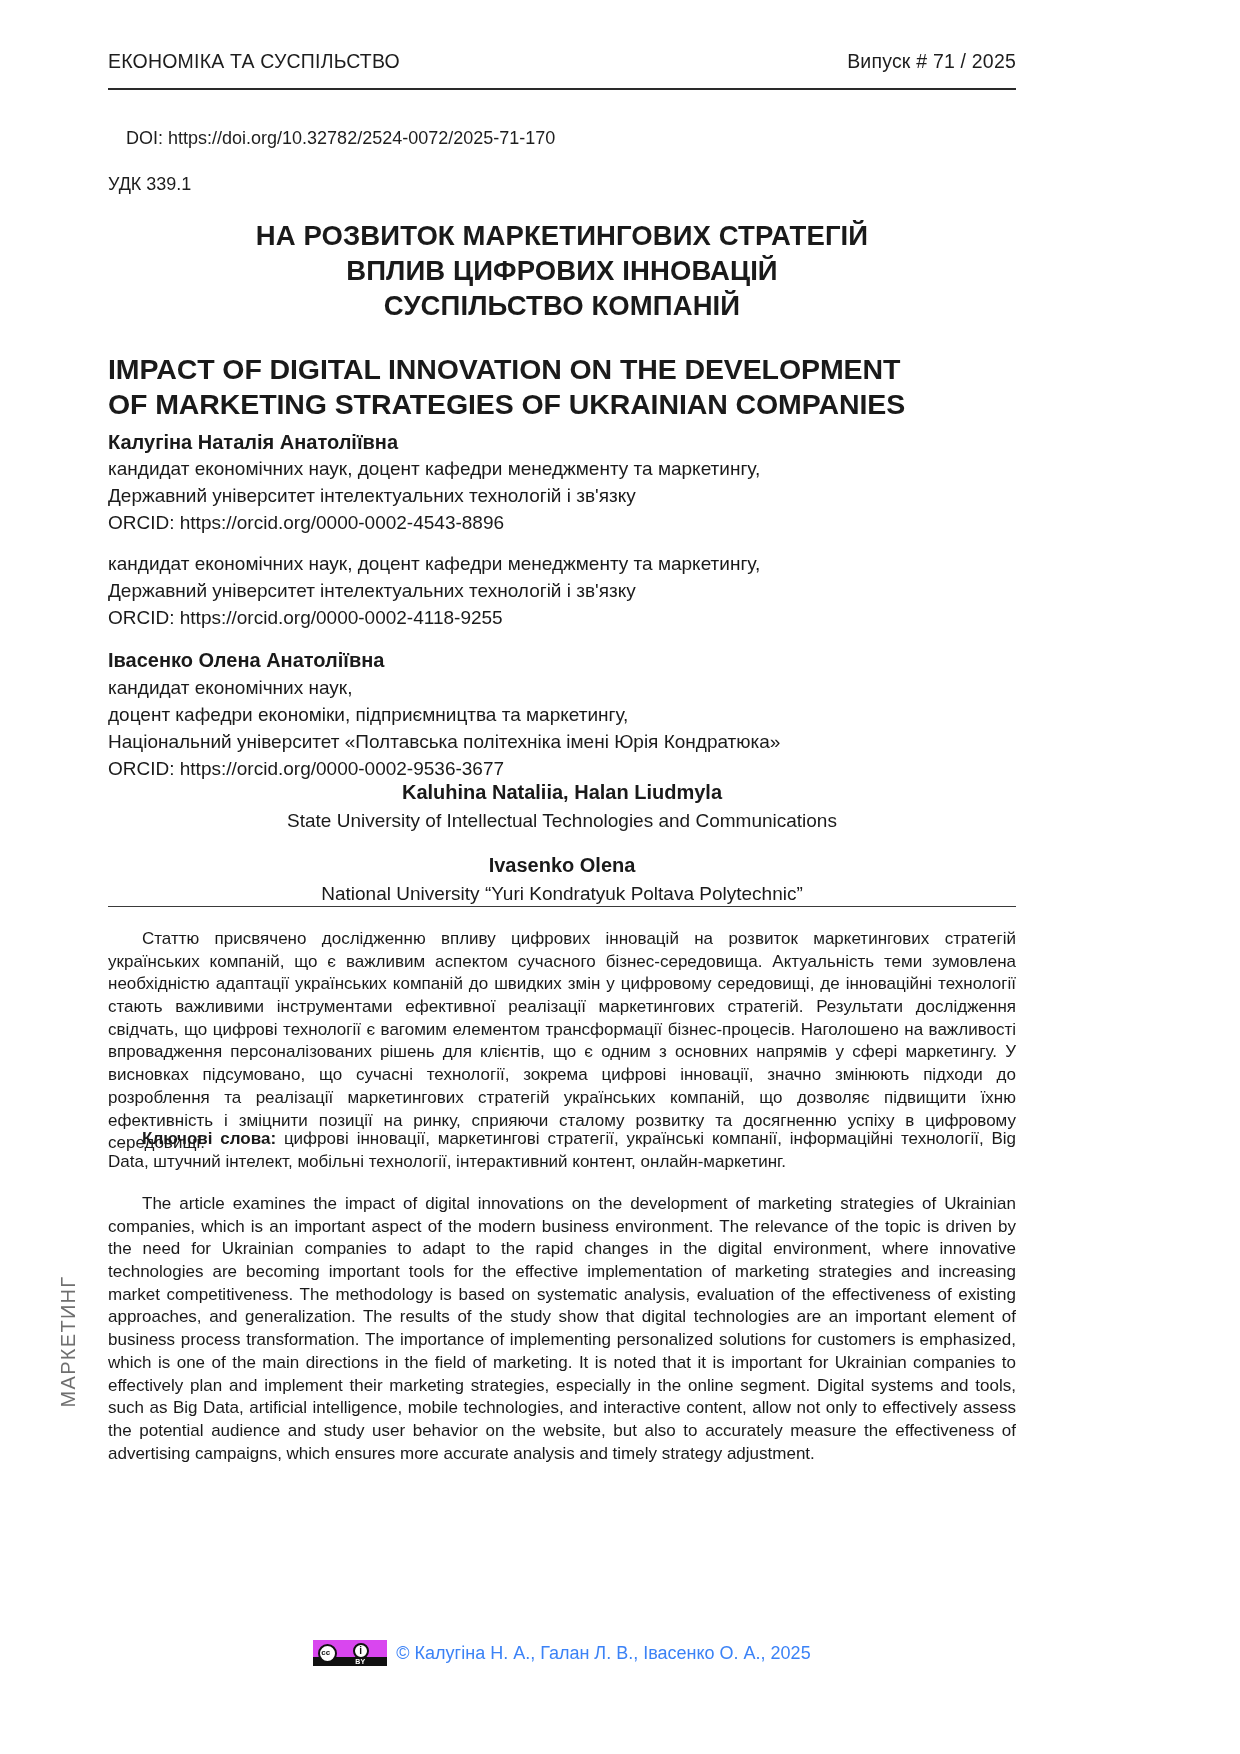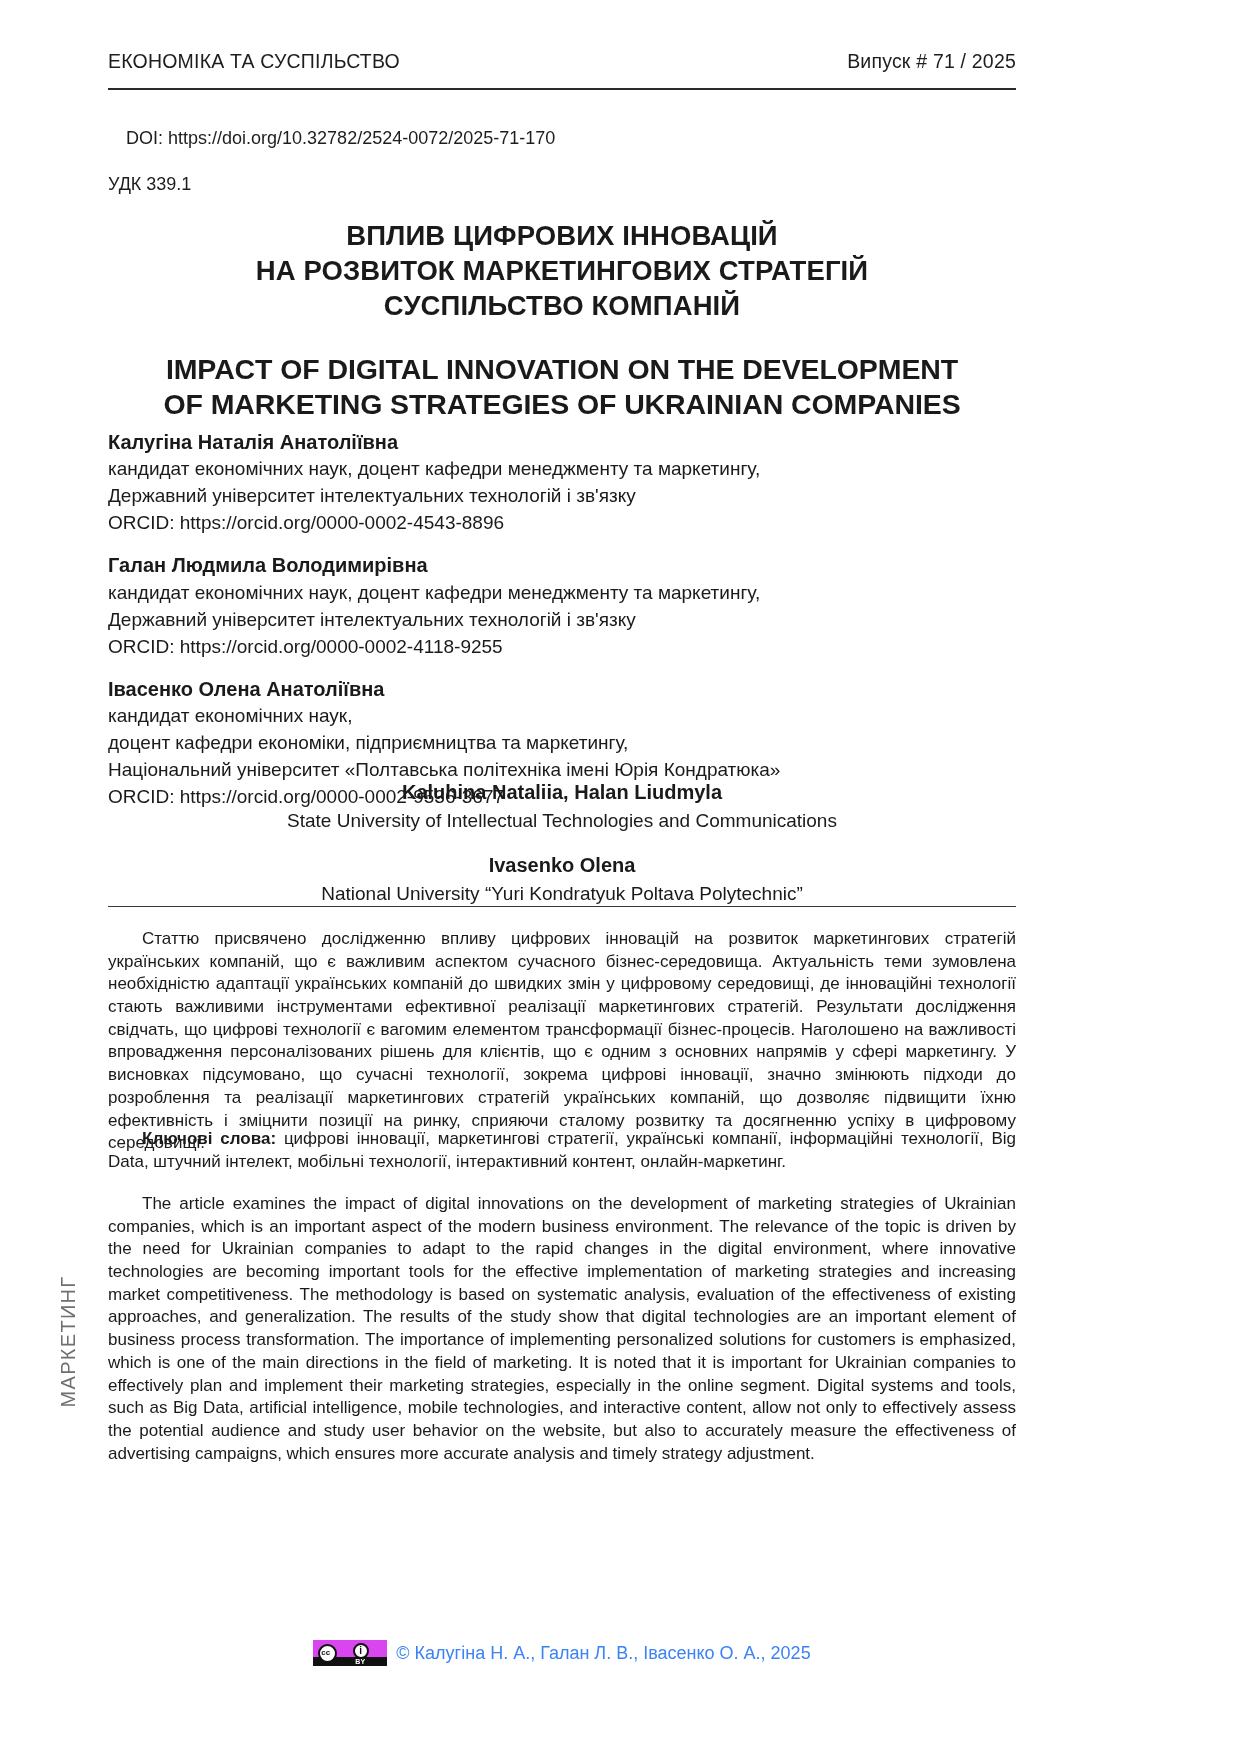--- a/index.html
+++ b/index.html
@@ -71,21 +71,21 @@
     line-height: 1.28;
     letter-spacing: 0.1px;
     margin: 0;
   }
   .title-en {
     font-size: 28.5px;
     font-weight: bold;
     line-height: 1.25;
     letter-spacing: -0.1px;
     margin: 28px 0 0 0;
-    text-align: center;
+    text-align: left;
   }
 
   
   .authors {
     position: absolute;
     left: 108px;
     top: 428px;
     width: 908px;
     text-align: left;
   }
@@ -225,41 +225,40 @@
     <span>ЕКОНОМІКА ТА СУСПІЛЬСТВО</span>
     <span>Випуск # 71 / 2025</span>
   </div>
   <div class="runhead-rule"></div>
 
   <div class="doi">DOI: https://doi.org/10.32782/2524-0072/2025-71-170</div>
   <div class="udc">УДК 339.1</div>
 
   <div class="title-block">
     <div class="title-ua">
+      <div>НА РОЗВИТОК МАРКЕТИНГОВИХ СТРАТЕГІЙ</div>
       <div>ВПЛИВ ЦИФРОВИХ ІННОВАЦІЙ</div>
-      <div>НА РОЗВИТОК МАРКЕТИНГОВИХ СТРАТЕГІЙ</div>
       <div>СУСПІЛЬСТВО КОМПАНІЙ</div>
     </div>
     <div class="title-en">
       <div>IMPACT OF DIGITAL INNOVATION ON THE DEVELOPMENT</div>
       <div>OF MARKETING STRATEGIES OF UKRAINIAN COMPANIES</div>
     </div>
   </div>
 
   <div class="authors">
 
     <div class="author-group">
       <div class="author-name">Калугіна Наталія Анатоліївна</div>
       <div class="author-line">кандидат економічних наук, доцент кафедри менеджменту та маркетингу,</div>
       <div class="author-line">Державний університет інтелектуальних технологій і зв'язку</div>
       <div class="author-line">ORCID: https://orcid.org/0000-0002-4543-8896</div>
     </div>
 
     <div class="author-group">
-      <div class="author-name">Галан Людмила Володимирівна</div>
       <div class="author-line">кандидат економічних наук, доцент кафедри менеджменту та маркетингу,</div>
       <div class="author-line">Державний університет інтелектуальних технологій і зв'язку</div>
       <div class="author-line">ORCID: https://orcid.org/0000-0002-4118-9255</div>
     </div>
 
     <div class="author-group">
       <div class="author-name">Івасенко Олена Анатоліївна</div>
       <div class="author-line">кандидат економічних наук,</div>
       <div class="author-line">доцент кафедри економіки, підприємництва та маркетингу,</div>
       <div class="author-line">Національний університет «Полтавська політехніка імені Юрія Кондратюка»</div>

